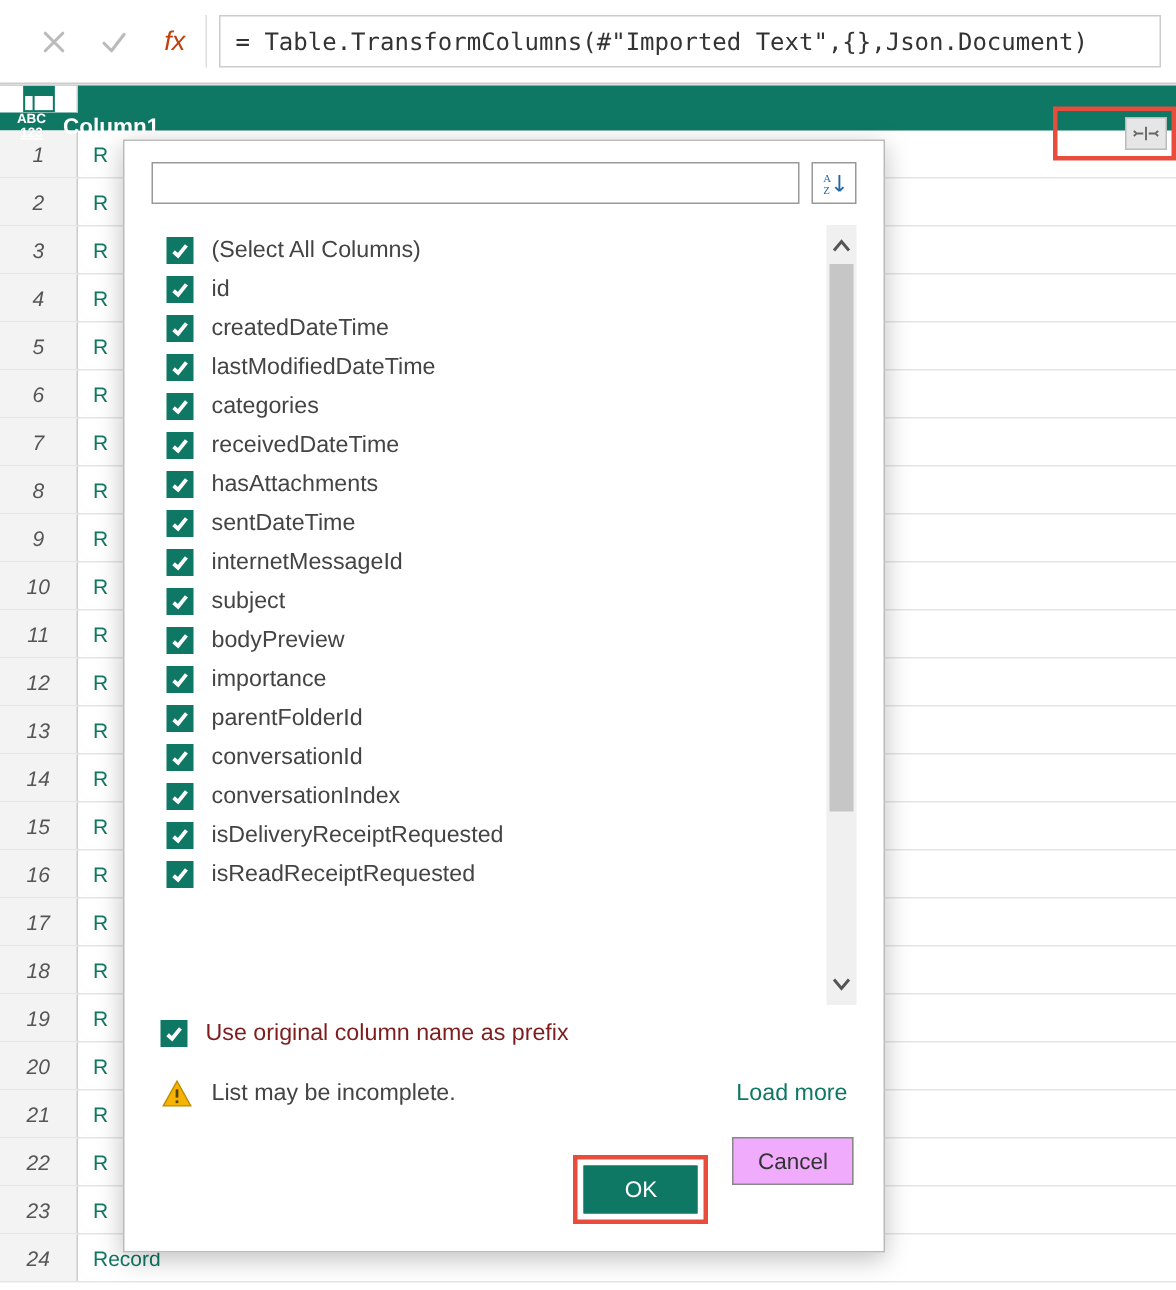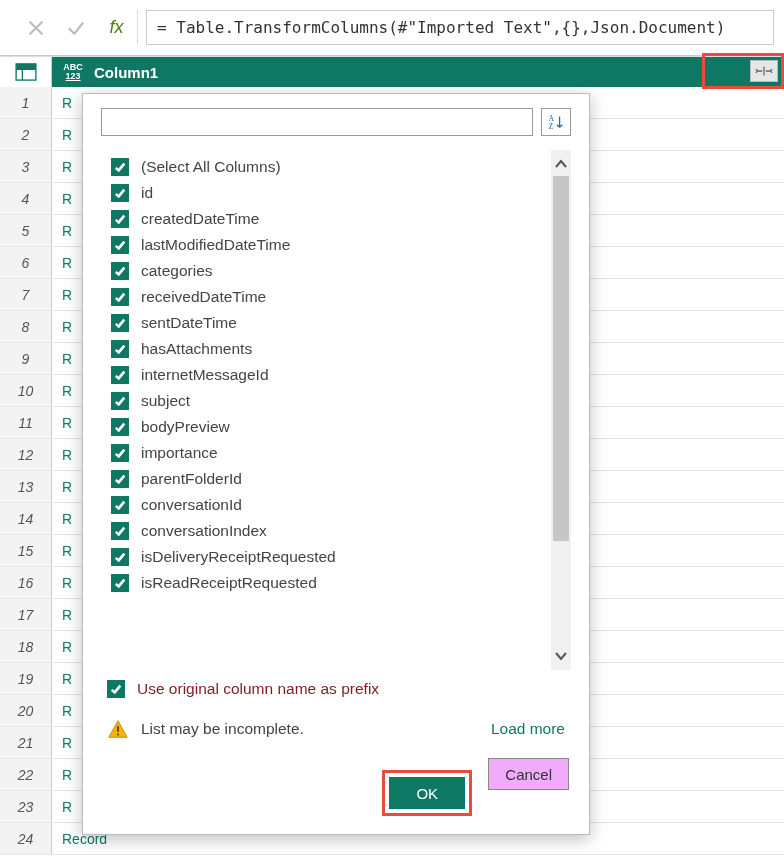--- a/index.html
+++ b/index.html
@@ -29,21 +29,21 @@
     justify-content: center;
     color: #888;
   }
   .fb-btn svg { width: 20px; height: 20px; }
   .fx-label {
     width: 42px;
     display: flex;
     align-items: center;
     justify-content: center;
     font-style: italic;
-    color: #4d7c0f;
+    color: #c2410c;
     font-size: 18px;
     border-right: 1px solid #ddd;
     margin-right: 8px;
   }
   .formula-input {
     flex: 1;
     border: 1px solid #ccc;
     padding: 6px 10px;
     font-family: Consolas, monospace;
     font-size: 16px;
@@ -56,20 +56,21 @@
     position: relative;
     border-top: 1px solid #ddd;
   }
 
   .col-header-row {
     display: flex;
     height: 30px;
     background: #0f7864;
     color: #fff;
     align-items: stretch;
+    flex-direction: column;
   }
   .rowhdr-corner {
     width: 52px;
     background: #fff;
     border-right: 1px solid #ccc;
     display: flex;
     align-items: center;
     justify-content: center;
   }
   .rowhdr-corner svg { width: 22px; height: 18px; }
@@ -502,29 +503,29 @@
             </svg>
           </div>
           <span>receivedDateTime</span>
         </div>
         <div class="check-item">
           <div class="chk">
             <svg viewBox="0 0 14 14">
               <path d="M2 8 L5.5 11 L12 3"></path>
             </svg>
           </div>
+          <span>hasAttachments</span>
+        </div>
+        <div class="check-item">
+          <div class="chk">
+            <svg viewBox="0 0 14 14">
+              <path d="M2 8 L5.5 11 L12 3"></path>
+            </svg>
+          </div>
           <span>sentDateTime</span>
-        </div>
-        <div class="check-item">
-          <div class="chk">
-            <svg viewBox="0 0 14 14">
-              <path d="M2 8 L5.5 11 L12 3"></path>
-            </svg>
-          </div>
-          <span>hasAttachments</span>
         </div>
         <div class="check-item">
           <div class="chk">
             <svg viewBox="0 0 14 14">
               <path d="M2 8 L5.5 11 L12 3"></path>
             </svg>
           </div>
           <span>internetMessageId</span>
         </div>
         <div class="check-item">

